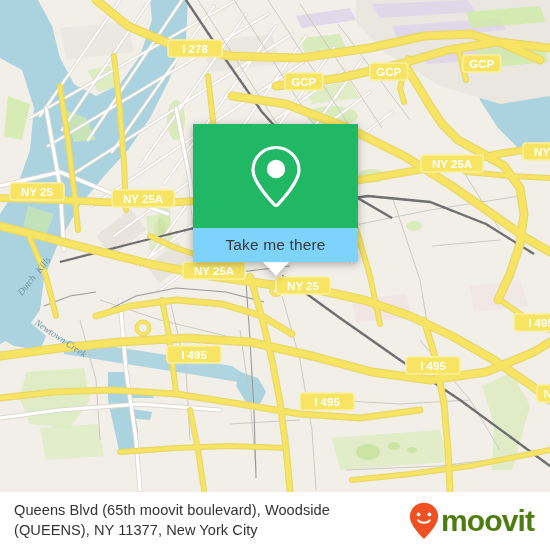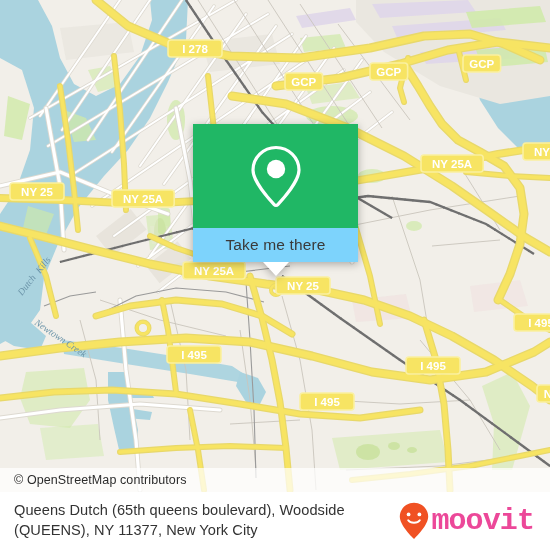--- a/index.html
+++ b/index.html
@@ -55,22 +55,22 @@
     position:absolute;left:0;top:492px;width:550px;height:58px;
     background:#ffffff;display:flex;align-items:center;
     justify-content:space-between;box-sizing:border-box;padding:0 16px 0 14px;
   }
   .footer-text{
     font-size:14.6px;color:#333333;line-height:1.34;max-width:400px;
     letter-spacing:0.05px;
   }
   .brand{display:flex;align-items:center;gap:2px;}
   .brand-word{
-    font-size:30px;color:#ec4899;font-weight:600;letter-spacing:-0.9px;
-    font-family:Liberation Mono, monospace;
+    font-size:30px;color:#4d7c0f;font-weight:600;letter-spacing:-0.9px;
+    font-family:Liberation Sans, sans-serif;
   }
 </style>
 </head>
 <body>
 
 <div class="screen">
 
   <div class="map">
     <svg width="550" height="492" viewBox="0 0 550 492" xmlns="http://www.w3.org/2000/svg">
       <defs>
@@ -386,41 +386,38 @@
             <rect x="300" y="393" width="54" height="17" rx="3" fill="#f7e463" stroke="#faf0a0" stroke-width="1.6"></rect>
             <text x="327" y="405.9" text-anchor="middle" fill="#ffffff" font-size="11.5" font-weight="bold" font-family="&quot;Liberation Sans&quot;, sans-serif">I 495</text>
           </g>
           <g>
             <rect x="537" y="385" width="29.4" height="17" rx="3" fill="#f7e463" stroke="#faf0a0" stroke-width="1.6"></rect>
             <text x="551.7" y="397.9" text-anchor="middle" fill="#ffffff" font-size="11.5" font-weight="bold" font-family="&quot;Liberation Sans&quot;, sans-serif">NY</text>
           </g>
         </g>
     </svg>
 
-    <div class="attrib">
-      <span>© OpenStreetMap contributors</span>
-    </div>
   </div>
 
   <div class="popup">
     <div class="popup-top">
       <svg class="pin-icon" width="58" height="66" viewBox="0 0 58 66" xmlns="http://www.w3.org/2000/svg">
         <path d="M29 4.5 C16.3 4.5 6 14.6 6 27.1 C6 38.2 22.5 56.6 27.2 61.6 C28.2 62.7 29.8 62.7 30.8 61.6 C35.5 56.6 52 38.2 52 27.1 C52 14.6 41.7 4.5 29 4.5 Z" fill="none" stroke="#ffffff" stroke-width="3.2" stroke-linejoin="round"></path>
         <circle cx="29" cy="26" r="9.2" fill="#ffffff"></circle>
       </svg>
     </div>
     <div class="popup-bottom">
       <span>Take me there</span>
     </div>
     <div class="popup-tail"></div>
   </div>
 
   <div class="footer">
     <div class="footer-text">
-      <span>Queens Dutch (65th queens boulevard), Woodside</span>
+      <span>Queens Blvd (65th moovit boulevard), Woodside</span>
       <span>(QUEENS), NY 11377, New York City</span>
     </div>
     <div class="brand">
       <svg width="30" height="38" viewBox="0 0 30 38" xmlns="http://www.w3.org/2000/svg">
         <path d="M15 0.8 C7.1 0.8 0.8 7 0.8 14.6 C0.8 23 11.9 33.8 14.1 36.2 C14.6 36.8 15.4 36.8 15.9 36.2 C18.1 33.8 29.2 23 29.2 14.6 C29.2 7 22.9 0.8 15 0.8 Z" fill="#f05123"></path>
         <circle cx="9.6" cy="12.4" r="1.9" fill="#ffffff"></circle>
         <circle cx="20.4" cy="12.4" r="1.9" fill="#ffffff"></circle>
         <path d="M9.2 18.2 C11.4 21.6 18.6 21.6 20.8 18.2" fill="none" stroke="#ffffff" stroke-width="1.9" stroke-linecap="round"></path>
       </svg>
       <span class="brand-word">moovit</span>

